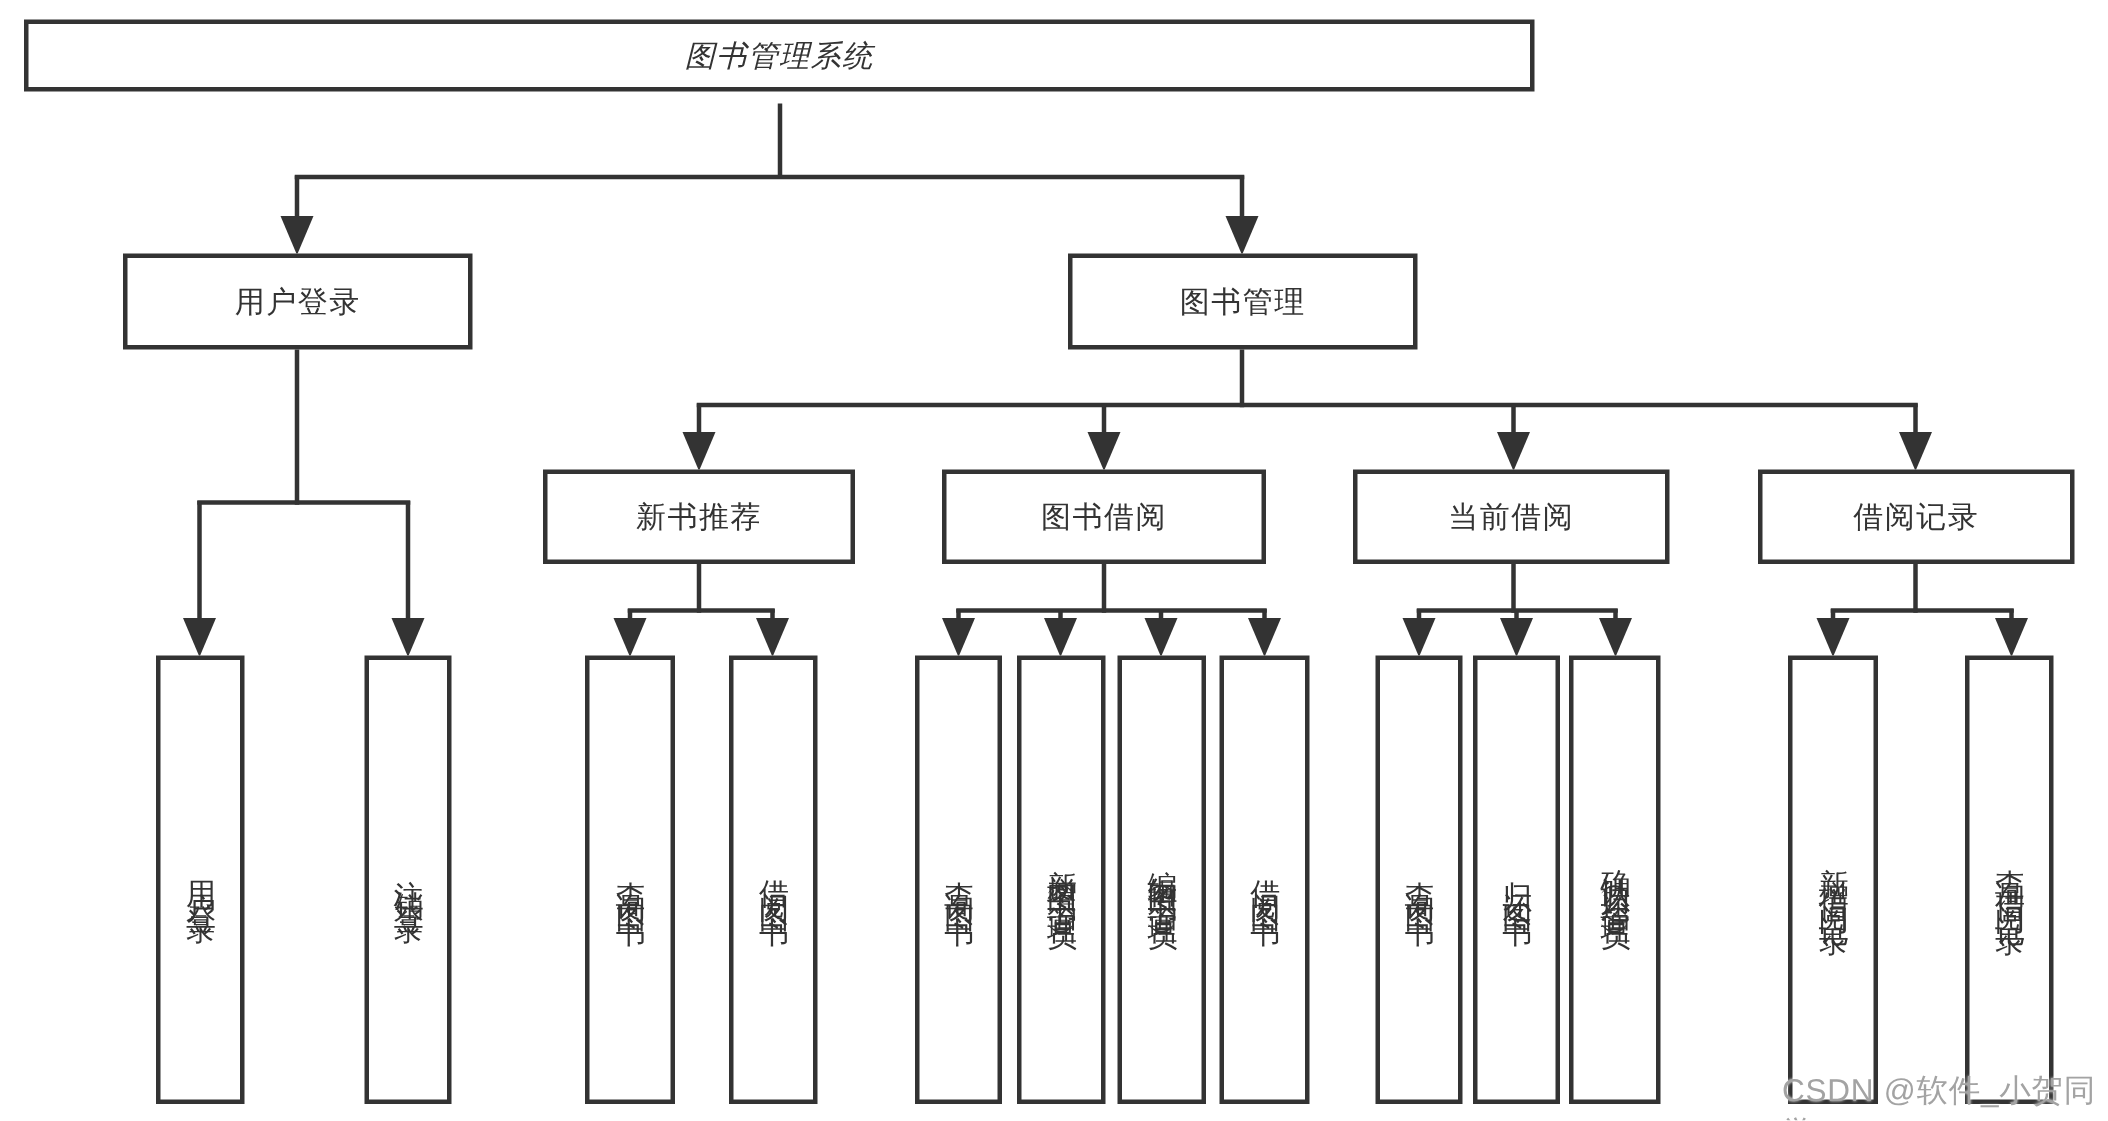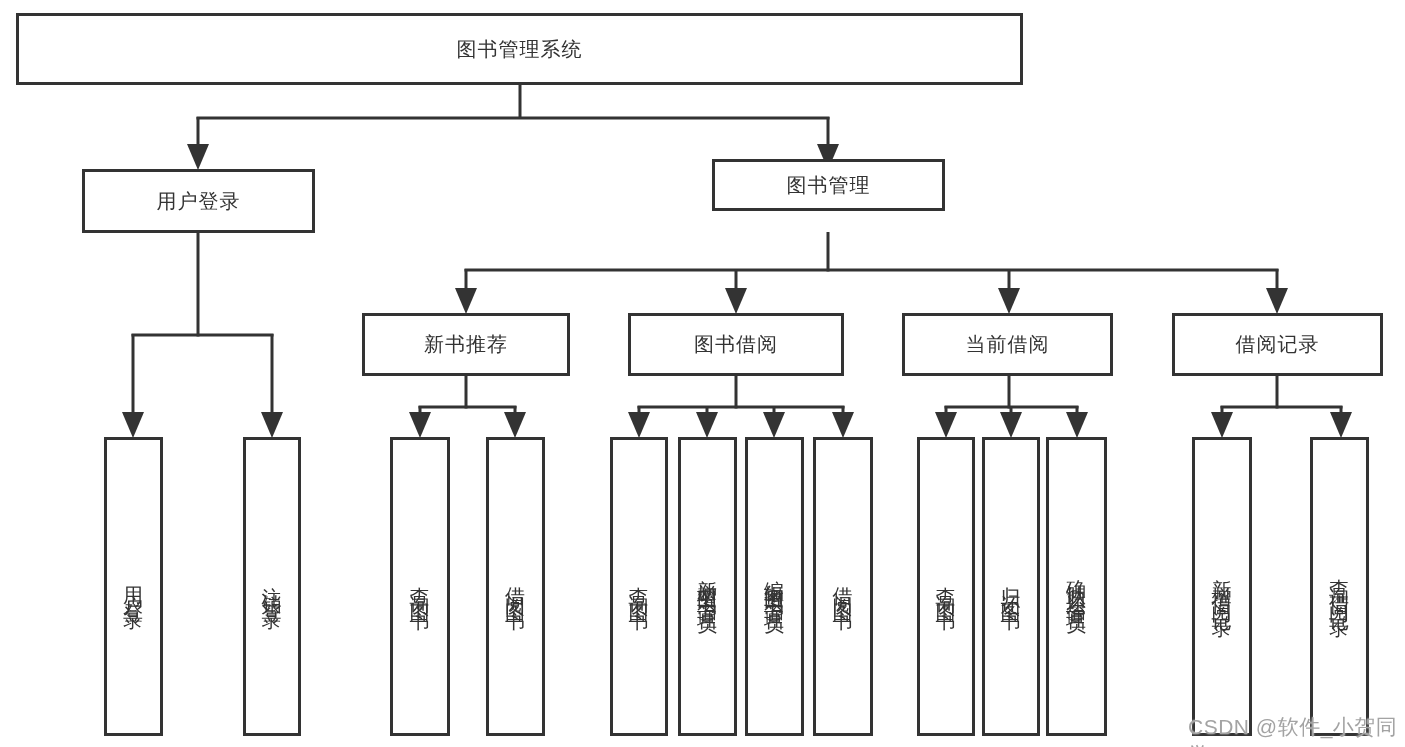--- a/index.html
+++ b/index.html
@@ -111,24 +111,24 @@
     <polygon points="1066,412 1088,412 1077,438"></polygon>
 
     <line x1="1277" y1="375" x2="1277" y2="408.5"></line>
     <line x1="1220.5" y1="407" x2="1342.5" y2="407"></line>
     <line x1="1222" y1="406" x2="1222" y2="416"></line>
     <polygon points="1211,412 1233,412 1222,438"></polygon>
     <line x1="1341" y1="406" x2="1341" y2="416"></line>
     <polygon points="1330,412 1352,412 1341,438"></polygon>
   </svg>
 
-  <div class="node" style="left:16px;top:13px;width:1007px;height:72px;">图书管理系统</div>
+  <div class="node" style="left:16px;top:13px;width:1007px;height:48px;font-style:italic;">图书管理系统</div>
 
   <div class="node" style="left:82px;top:169px;width:233px;height:64px;">用户登录</div>
-  <div class="node" style="left:712px;top:159px;width:233px;height:52px;">图书管理</div>
+  <div class="node" style="left:712px;top:169px;width:233px;height:64px;">图书管理</div>
 
   <div class="node" style="left:362px;top:313px;width:208px;height:63px;">新书推荐</div>
   <div class="node" style="left:628px;top:313px;width:216px;height:63px;">图书借阅</div>
   <div class="node" style="left:902px;top:313px;width:211px;height:63px;">当前借阅</div>
   <div class="node" style="left:1172px;top:313px;width:211px;height:63px;">借阅记录</div>
 
   <div class="node leaf" style="left:104px;top:437px;width:59px;height:299px;">用户登录</div>
   <div class="node leaf" style="left:243px;top:437px;width:58px;height:299px;">注销登录</div>
 
   <div class="node leaf" style="left:390px;top:437px;width:60px;height:299px;">查询图书</div>

